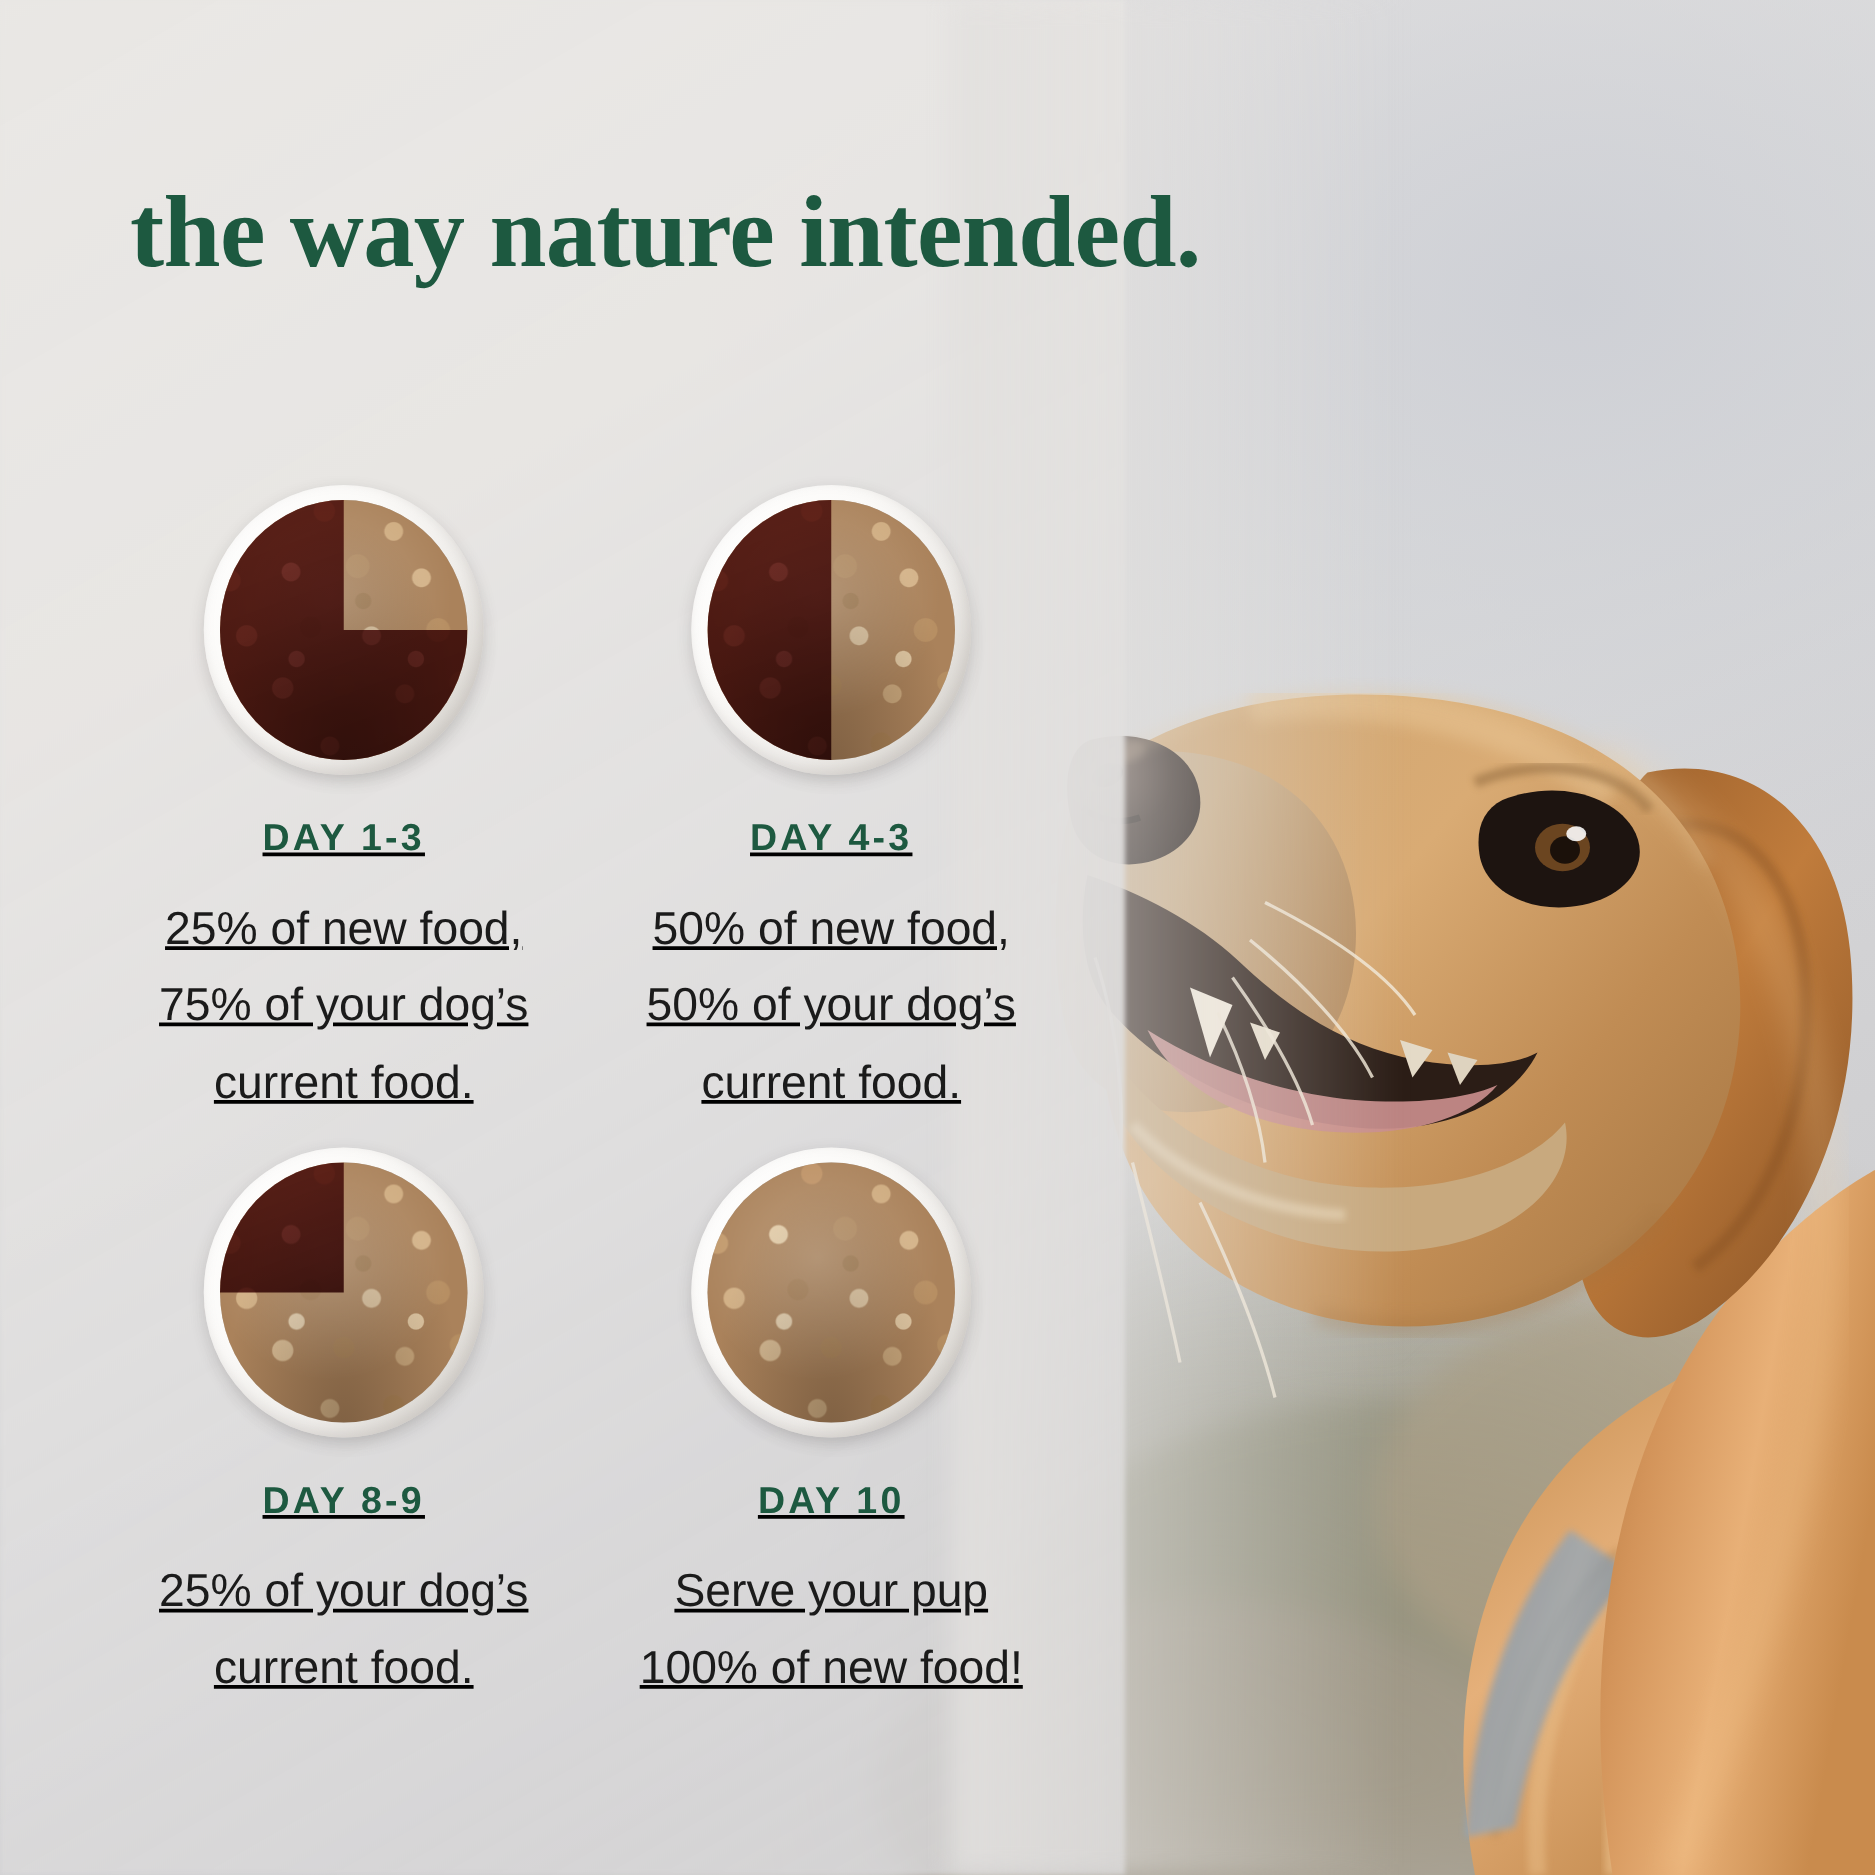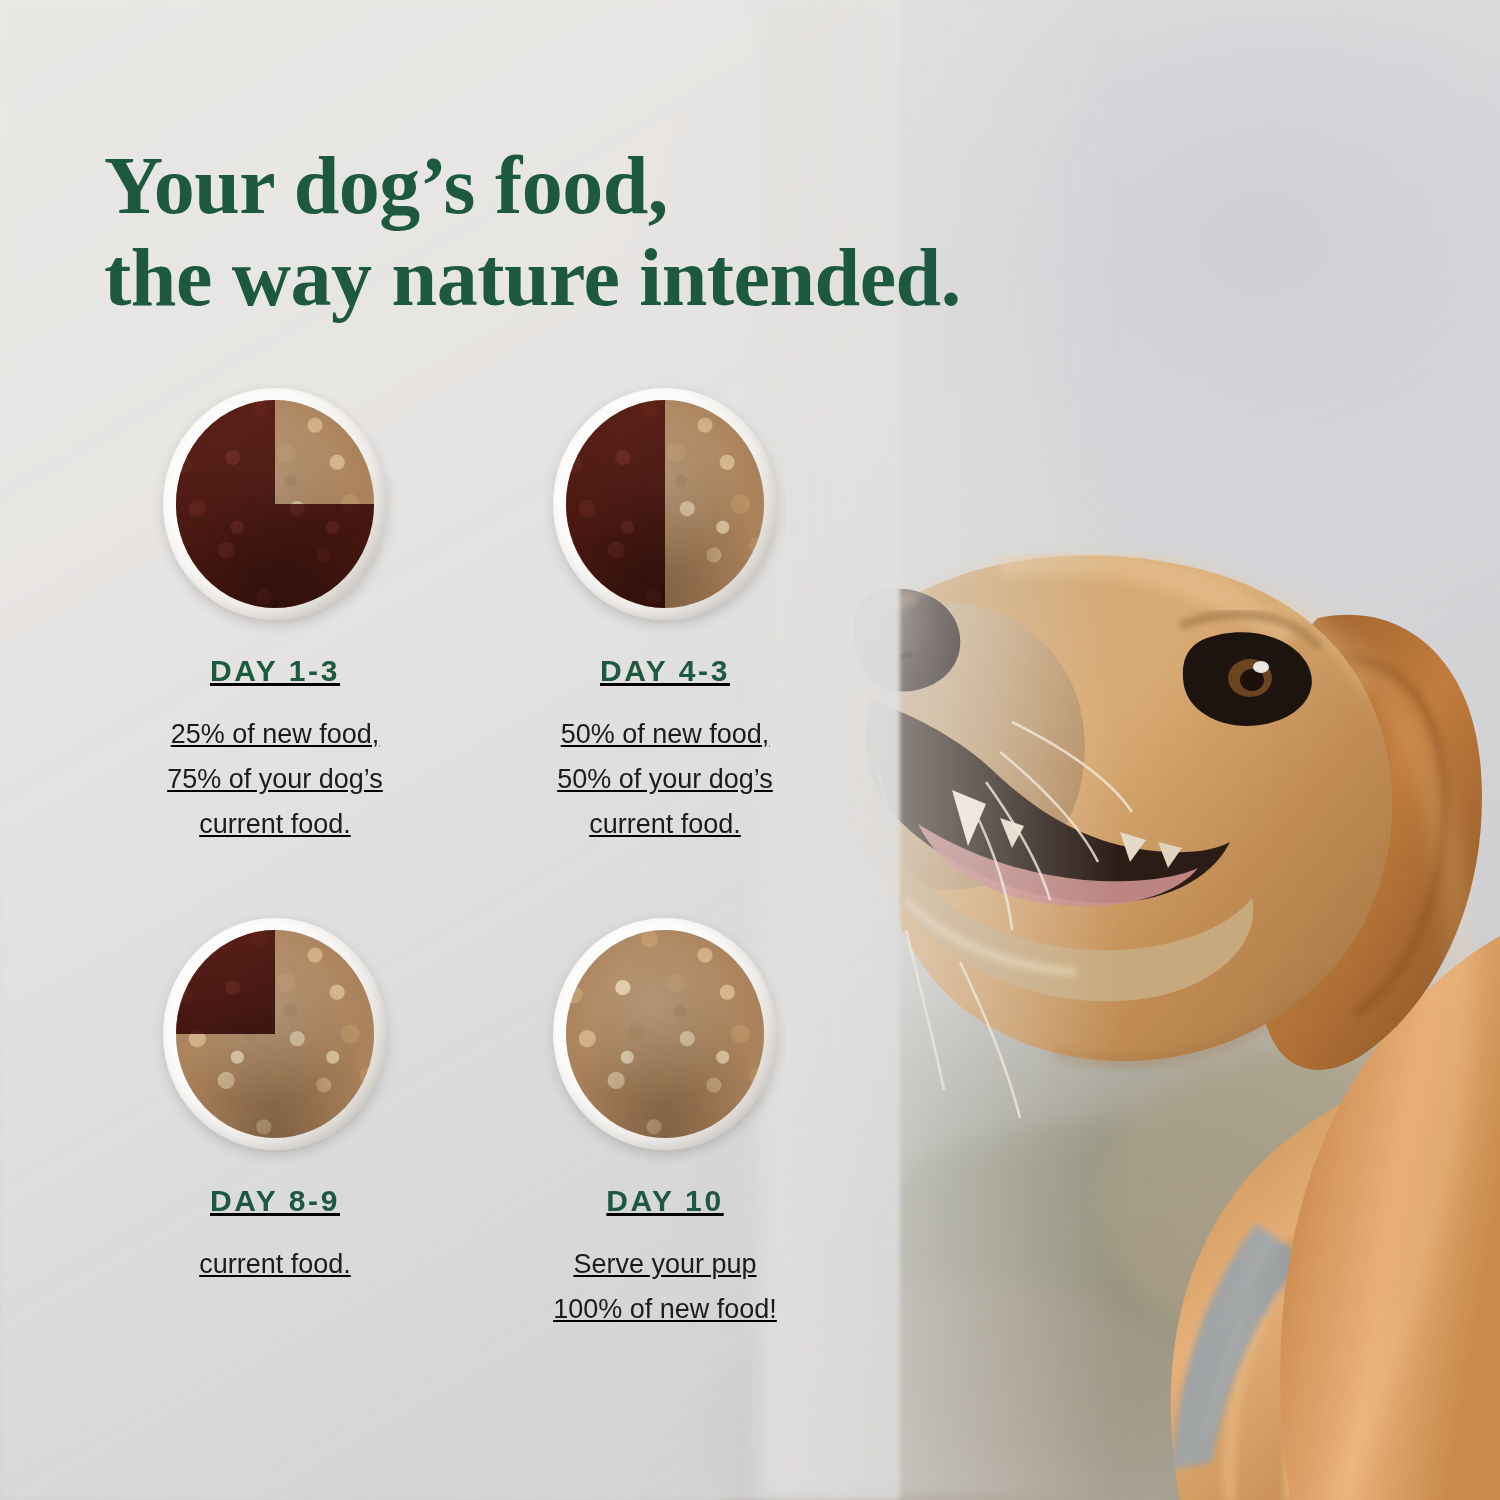--- a/index.html
+++ b/index.html
@@ -201,21 +201,21 @@
   .day-label {
     margin-top: 34px;
     color: #1d5940;
     font-size: 30px;
     font-weight: bold;
     letter-spacing: 2.6px;
   }
   .desc {
     margin-top: 24px;
     color: #1b1b1b;
-    font-size: 27px;
+    font-size: 37px;
     line-height: 1.66;
     font-weight: 400;
   }
   .desc span { display: block; }
 </style>
 </head>
 <body>
 
 <div id="stage">
 
@@ -355,21 +355,20 @@
       <path d="M1052 1052 C1152 1078 1262 1048 1330 972" stroke="#a1713c" stroke-width="14" fill="none" opacity="0.3" filter="url(#soft6)"></path>
 
       <path d="M1280 600 C1400 660 1470 820 1460 1020 C1452 1190 1400 1340 1340 1500" stroke="#ffd9a2" stroke-width="22" fill="none" opacity="0.22" filter="url(#soft12)"></path>
     </svg>
   </div>
 
   <div class="left-wash"></div>
   <div class="left-wash-fade"></div>
 
   <h1 class="headline">
-    <span class="l1">Your dog’s food,</span>
     <span class="l2">the way nature intended.</span>
   </h1>
 
   <div class="steps">
 
     <div class="step-row">
 
       <div class="step col0">
         <div class="bowl-wrap">
           <div class="bowl-shadow"></div>
@@ -415,20 +414,21 @@
           <div class="bowl-shadow"></div>
           <div class="bowl">
             <div class="bowl-inner">
               <div class="kibble"></div>
               <div class="old-food q-one"></div>
             </div>
           </div>
         </div>
         <div class="day-label">DAY 8-9</div>
         <div class="desc">
+          <span>25% of your dog’s</span>
           <span>current food.</span>
         </div>
       </div>
 
       <div class="step col1">
         <div class="bowl-wrap">
           <div class="bowl-shadow"></div>
           <div class="bowl">
             <div class="bowl-inner">
               <div class="kibble"></div>

